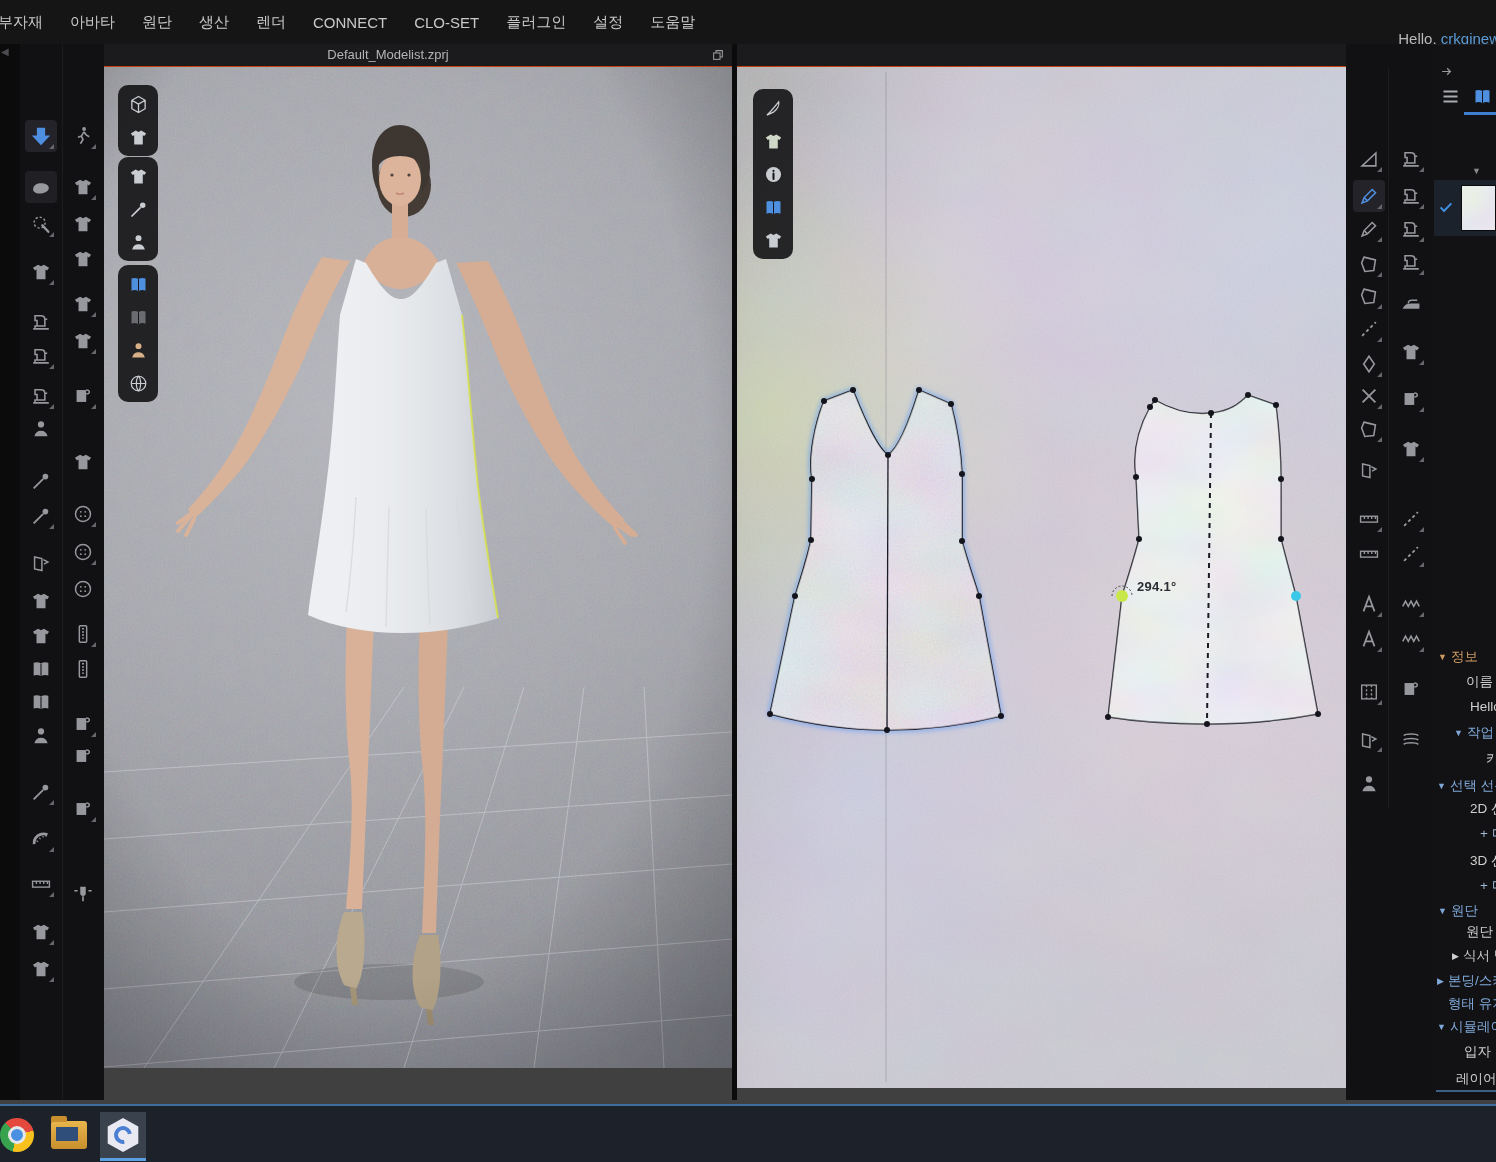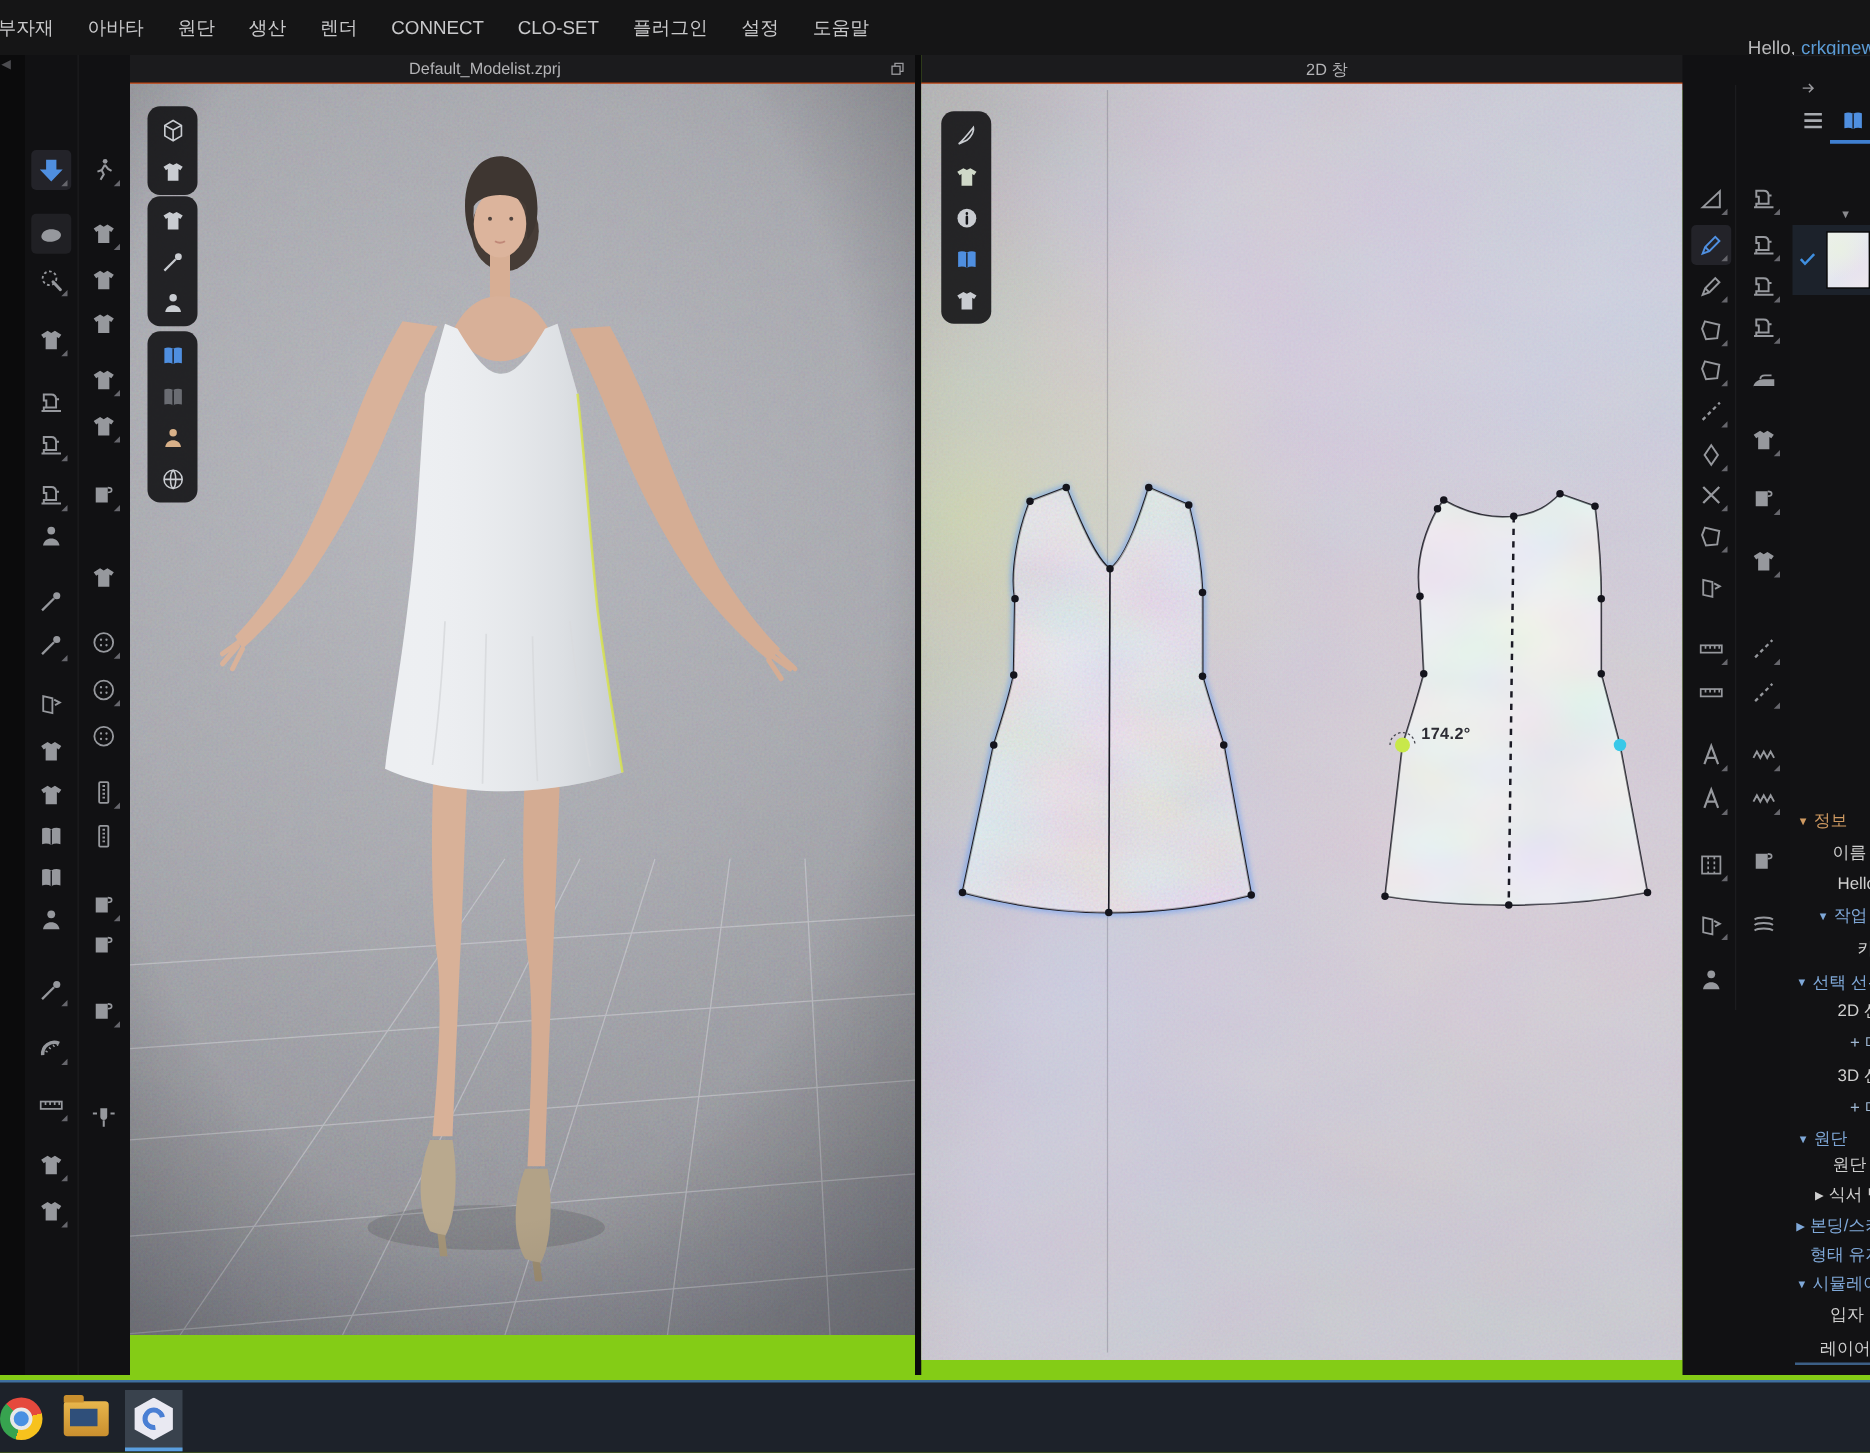--- a/index.html
+++ b/index.html
@@ -1,16 +1,16 @@
 <!DOCTYPE html>
 <html><head>
 <meta charset="utf-8">
 <style>
   html,body{margin:0;padding:0;background:#000;}
-  #app{position:relative;width:1496px;height:1162px;background:#84cc16;overflow:hidden;
+  #app{position:relative;width:1496px;height:1162px;background:#404040;overflow:hidden;
        font-family:"Liberation Sans","DejaVu Sans",sans-serif;text-decoration:underline;-webkit-font-smoothing:antialiased;}
   
   .menubar{position:absolute;left:0;top:0;width:1496px;height:44px;background:#151516;}
   .menus{position:absolute;left:-6px;top:0;height:44px;display:flex;align-items:center;gap:27px;padding-left:4px;}
   .menu-item{color:#c9c9cb;font-size:15px;white-space:nowrap;cursor:default;}
   .greeting{position:absolute;right:-4px;top:30px;font-size:15px;color:#b9b9bb;white-space:nowrap;}
   .greeting .user{color:#5b9bd5;}
   
   .left-strip{position:absolute;left:0;top:44px;width:20px;height:1056px;background:#0b0b0c;color:#4c4c50;font-size:10px;}
   .left-strip .back{position:absolute;left:1px;top:2px;}
@@ -602,21 +602,20 @@
         <div class="vtool">
           <svg>
             <use href="#globe"></use>
           </svg>
         </div>
       </div>
   </div>
   <div class="gap-strip" style="left:732px"></div>
 
   <div class="titlebar" style="left:737px;top:44px;width:709px">
-    <span class="t">2D 창</span>
     <span class="winctl" style="right:30px"><svg>
           <use href="#restore"></use>
         </svg></span>
     <span class="winctl" style="right:8px"><svg>
           <use href="#arrowR"></use>
         </svg></span>
   </div>
   <div class="vp2d">
     <svg class="scene" width="609" height="1021" viewBox="0 0 609 1021">
       <rect width="609" height="1021" filter="url(#fNoiseBlob)" opacity="0.45" style="mix-blend-mode:soft-light"></rect>
@@ -673,21 +672,21 @@
             <circle cx="470" cy="657" r="3"></circle>
           <circle cx="371" cy="650" r="3"></circle>
             <circle cx="402" cy="472" r="3"></circle>
             <circle cx="399" cy="410" r="3"></circle>
         </g>
         <circle cx="559" cy="529" r="5" fill="#39c8e8"></circle>
         <circle cx="385" cy="529" r="6" fill="#c8e84a"></circle>
         <path d="M385 529 m-10 0 a10 10 0 0 1 20 0" fill="none" stroke="#44444c" stroke-width="1" stroke-dasharray="2 2"></path>
       </g>
     </svg>
-    <div class="angle-label" style="left:400px;top:512px">174.2°</div>
+    <div class="angle-label" style="left:400px;top:512px">294.1°</div>
     <div class="vg" style="left:16px;top:22px">
 
     <div class="vtool">
           <svg>
             <use href="#needle"></use>
           </svg>
         </div>
         <div class="vtool" style="color: rgb(207, 216, 200);">
           <svg>
             <use href="#tshirt"></use>

